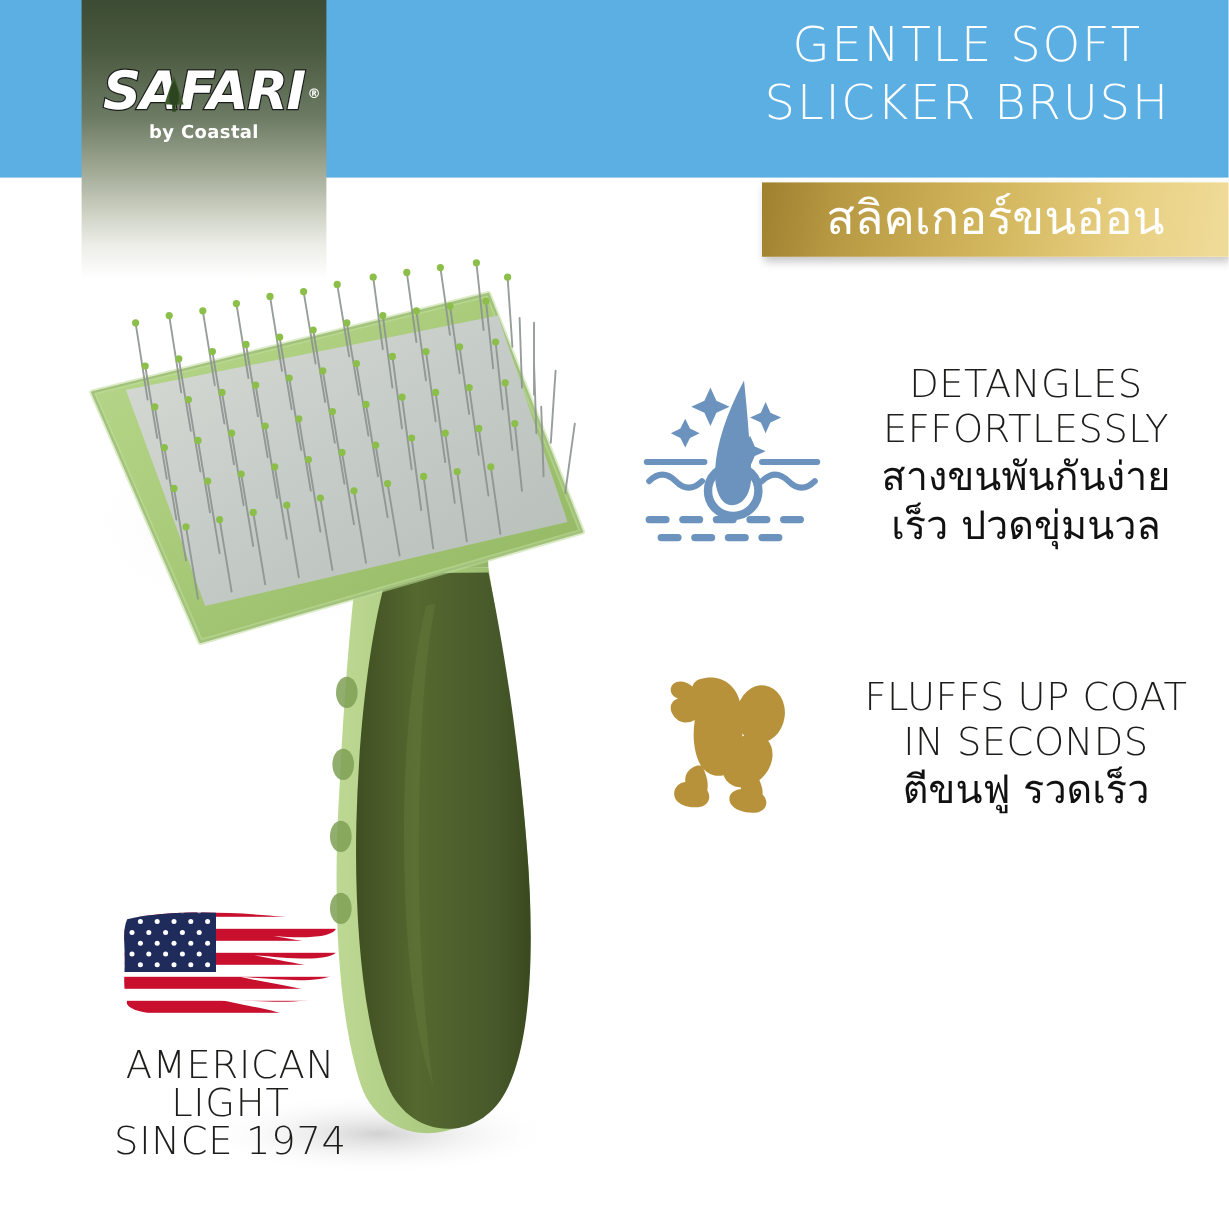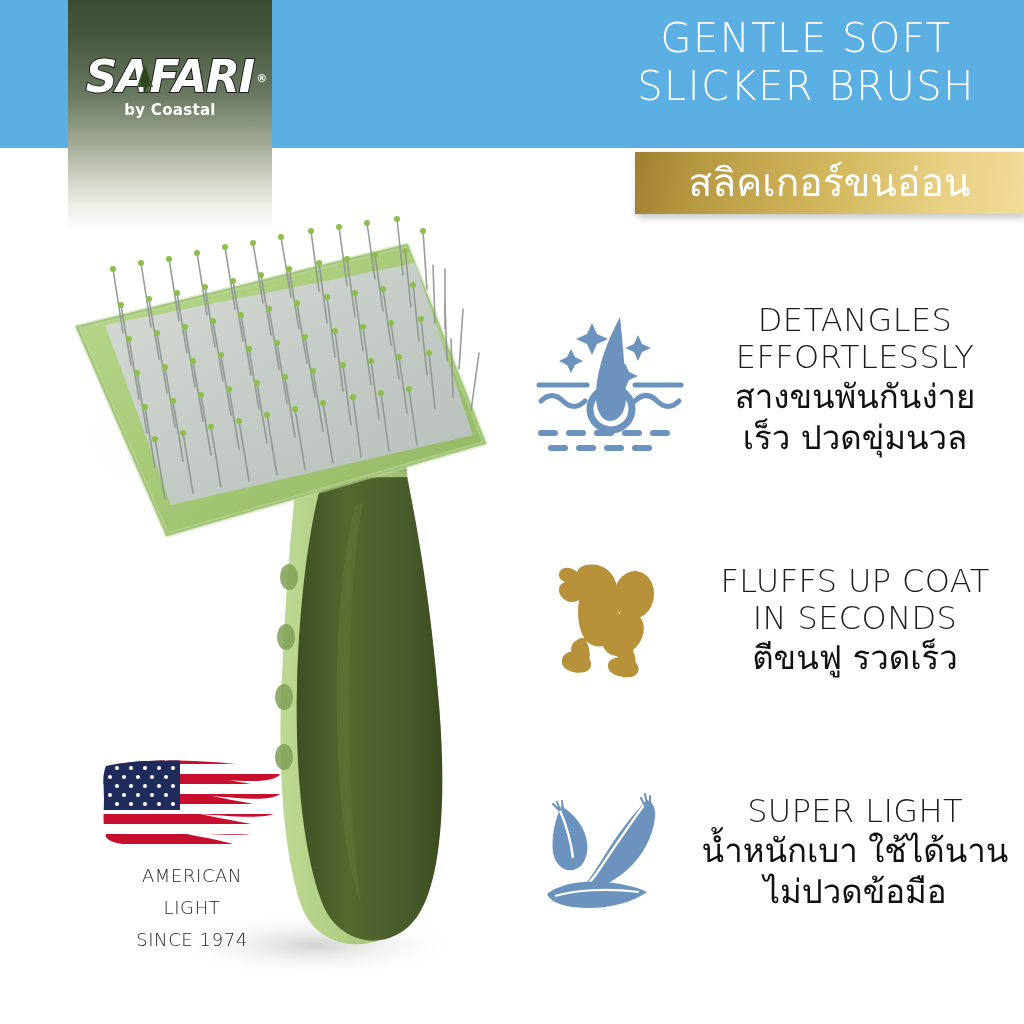--- a/index.html
+++ b/index.html
@@ -91,23 +91,23 @@
   .th-line{
     display:block;color:#111111;
     font-family:"DejaVu Sans",sans-serif;font-weight:400;
     font-size:33px;line-height:41px;white-space:nowrap;
   }
 
   
   .usa-block{position:absolute;left:62px;top:752px;width:260px;text-align:center;}
   .usa-flag{width:185px;height:105px;display:block;margin:0 auto;}
   .usa-text{
-    margin-top:3px;color:#1d1d1b;
+    margin-top:14px;color:#1d1d1b;
     font-family:"DejaVu Sans",sans-serif;font-weight:300;
-    font-size:18px;line-height:32px;letter-spacing:.6px;
+    font-size:32px;line-height:32px;letter-spacing:.6px;
   }
   .usa-text span{display:block;white-space:nowrap;}
 </style>
 </head>
 <body>
 
 <div id="page">
 
   <div class="header-band"></div>
 
@@ -416,45 +416,20 @@
           </g>
         </svg>
       </div>
       <div class="f-text">
         <span class="en-line">FLUFFS UP COAT</span>
         <span class="en-line">IN SECONDS</span>
         <span class="th-line">ตีขนฟู รวดเร็ว</span>
       </div>
     </div>
 
-    <div class="feature f3">
-      <div class="f-icon">
-        <svg width="150" height="130" viewBox="0 0 150 130">
-          <g fill="#6B93BD">
-            <path d="M26 18 C20 32 16 50 18 64 C20 76 28 84 38 82
-                     C48 80 54 68 52 54 C50 40 40 26 26 18 Z"></path>
-            <path d="M24 20 C30 34 36 52 38 70" stroke="#ffffff" stroke-width="2.4" fill="none"></path>
-            <path d="M22 14 l3 8 M18 16 l6 6 M27 13 l1 8" stroke="#6B93BD" stroke-width="2" fill="none" stroke-linecap="round"></path>
-            <path d="M112 12 C96 28 80 50 68 70 C58 86 50 98 44 104
-                     C58 104 76 96 92 82 C108 68 118 48 120 30
-                     C121 20 118 14 112 12 Z"></path>
-            <path d="M110 16 C96 34 80 58 64 82 C56 94 48 102 44 106" stroke="#ffffff" stroke-width="2.4" fill="none"></path>
-            <path d="M110 6 l2 10 M106 10 l4 8 M115 8 l0 10" stroke="#6B93BD" stroke-width="2" fill="none" stroke-linecap="round"></path>
-            <path d="M12 106 C24 96 48 92 70 94 C90 96 104 100 112 104
-                     C98 114 76 120 54 120 C34 120 16 116 12 106 Z"></path>
-            <path d="M20 108 C40 102 72 100 104 104" stroke="#ffffff" stroke-width="2.2" fill="none"></path>
-          </g>
-        </svg>
-      </div>
-      <div class="f-text">
-        <span class="en-line">SUPER LIGHT</span>
-        <span class="th-line">น้ำหนักเบา ใช้ได้นาน</span>
-        <span class="th-line">ไม่ปวดข้อมือ</span>
-      </div>
-    </div>
   </div>
 
   <div class="usa-block">
     <svg class="usa-flag" viewBox="0 0 185 105">
       <defs>
         <clipPath id="brushClip">
           <path d="M6 14 C40 6 96 8 136 12 C158 14 174 18 180 22
                    C176 30 150 30 128 28 C152 32 176 36 180 42
                    C170 50 138 46 112 44 C140 50 172 54 178 60
                    C166 68 128 64 100 62 C126 68 160 72 170 78

